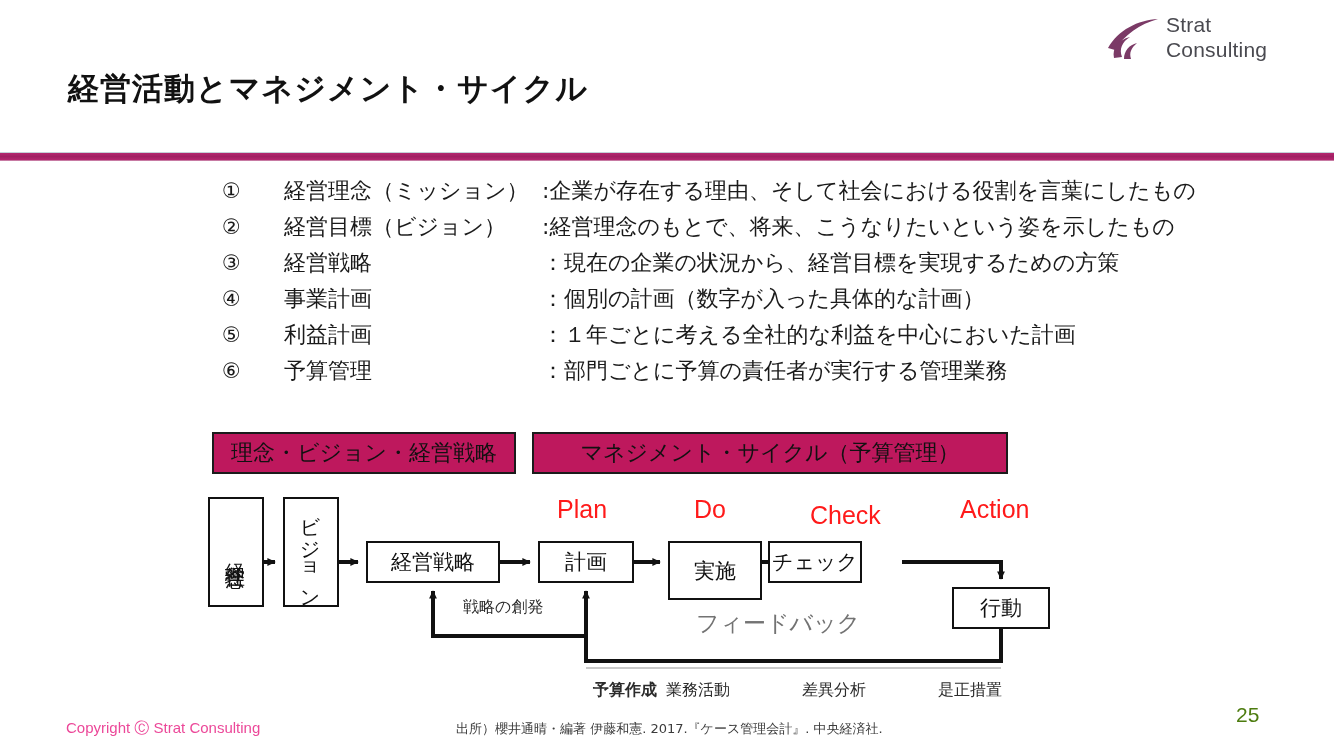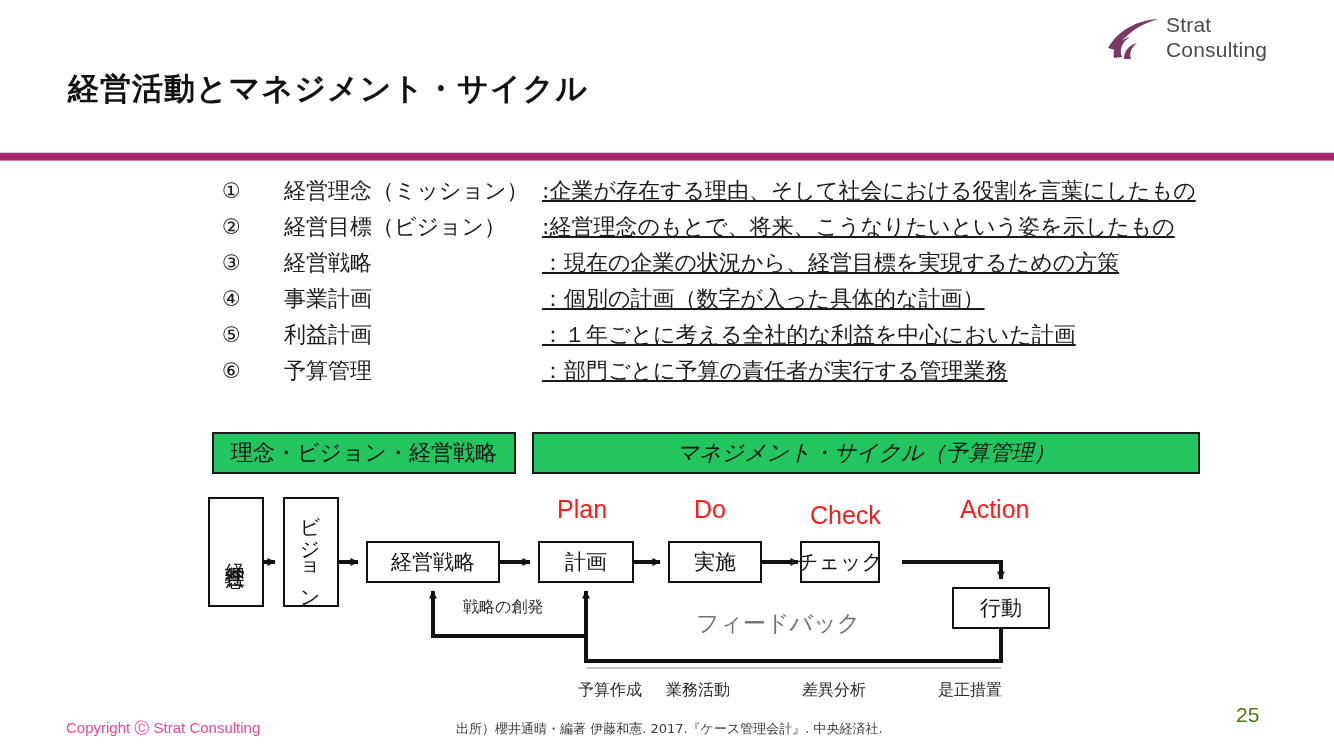--- a/index.html
+++ b/index.html
@@ -85,41 +85,40 @@
     width: 62px;
     flex: 0 0 62px;
     font-size: 21px;
   }
   .def-term {
     flex: 0 0 auto;
     min-width: 0;
   }
   .def-desc {
     flex: 0 0 auto;
-    text-decoration: underline;
   }
   .def-row.wide .def-term { width: 258px; flex: 0 0 258px; }
   .def-row.narrow .def-term { width: 258px; flex: 0 0 258px; }
 
   
   .pink-bar {
     position: absolute;
-    background: #22c55e;
+    background: #be185d;
     border: 2px solid #1b1b1b;
     box-sizing: border-box;
     display: flex;
     align-items: center;
     justify-content: center;
     font-size: 22px;
     color: #111111;
     font-family: "DejaVu Sans", "Liberation Sans", sans-serif;
     white-space: nowrap;
   }
   #bar-strategy { left: 212px; top: 432px; width: 304px; height: 42px; }
-  #bar-cycle    { left: 532px; top: 432px; width: 668px; height: 42px; font-style: italic; }
+  #bar-cycle    { left: 532px; top: 432px; width: 476px; height: 42px; }
 
   
   #diagram {
     position: absolute;
     left: 0px;
     top: 0px;
     width: 1334px;
     height: 746px;
     pointer-events: none;
   }
@@ -141,22 +140,22 @@
     writing-mode: vertical-rl;
     text-orientation: upright;
     letter-spacing: 2px;
     font-size: 20px;
   }
 
   #box-rinen  { left: 208px; top: 497px; width: 56px; height: 110px; }
   #box-vision { left: 283px; top: 497px; width: 56px; height: 110px; }
   #box-senryaku { left: 366px; top: 541px; width: 134px; height: 42px; }
   #box-keikaku  { left: 538px; top: 541px; width: 96px; height: 42px; }
-  #box-jisshi   { left: 668px; top: 541px; width: 94px; height: 42px; }
-  #box-check    { left: 800px; top: 541px; width: 80px; height: 42px; }
+  #box-jisshi   { left: 668px; top: 541px; width: 94px; height: 59px; }
+  #box-check    { left: 768px; top: 541px; width: 94px; height: 42px; }
   #box-koudou   { left: 952px; top: 587px; width: 98px; height: 42px; }
 
   .pdca-label {
     position: absolute;
     font-size: 25px;
     color: #ff1a1a;
     font-family: "Liberation Sans", sans-serif;
     white-space: nowrap;
   }
   #lbl-plan   { left: 557px; top: 495px; }
@@ -184,21 +183,21 @@
   }
 
   .bottom-label {
     position: absolute;
     top: 680px;
     font-size: 16px;
     color: #2b2b2b;
     font-family: "DejaVu Sans", "Liberation Sans", sans-serif;
     white-space: nowrap;
   }
-  #bl-0 { left: 578px; }
+  #bl-0 { left: 593px; font-weight: bold; }
   #bl-1 { left: 666px; }
   #bl-2 { left: 802px; }
   #bl-3 { left: 938px; }
 
   
   #footer-copyright {
     position: absolute;
     left: 66px;
     top: 719px;
     font-size: 15px;

